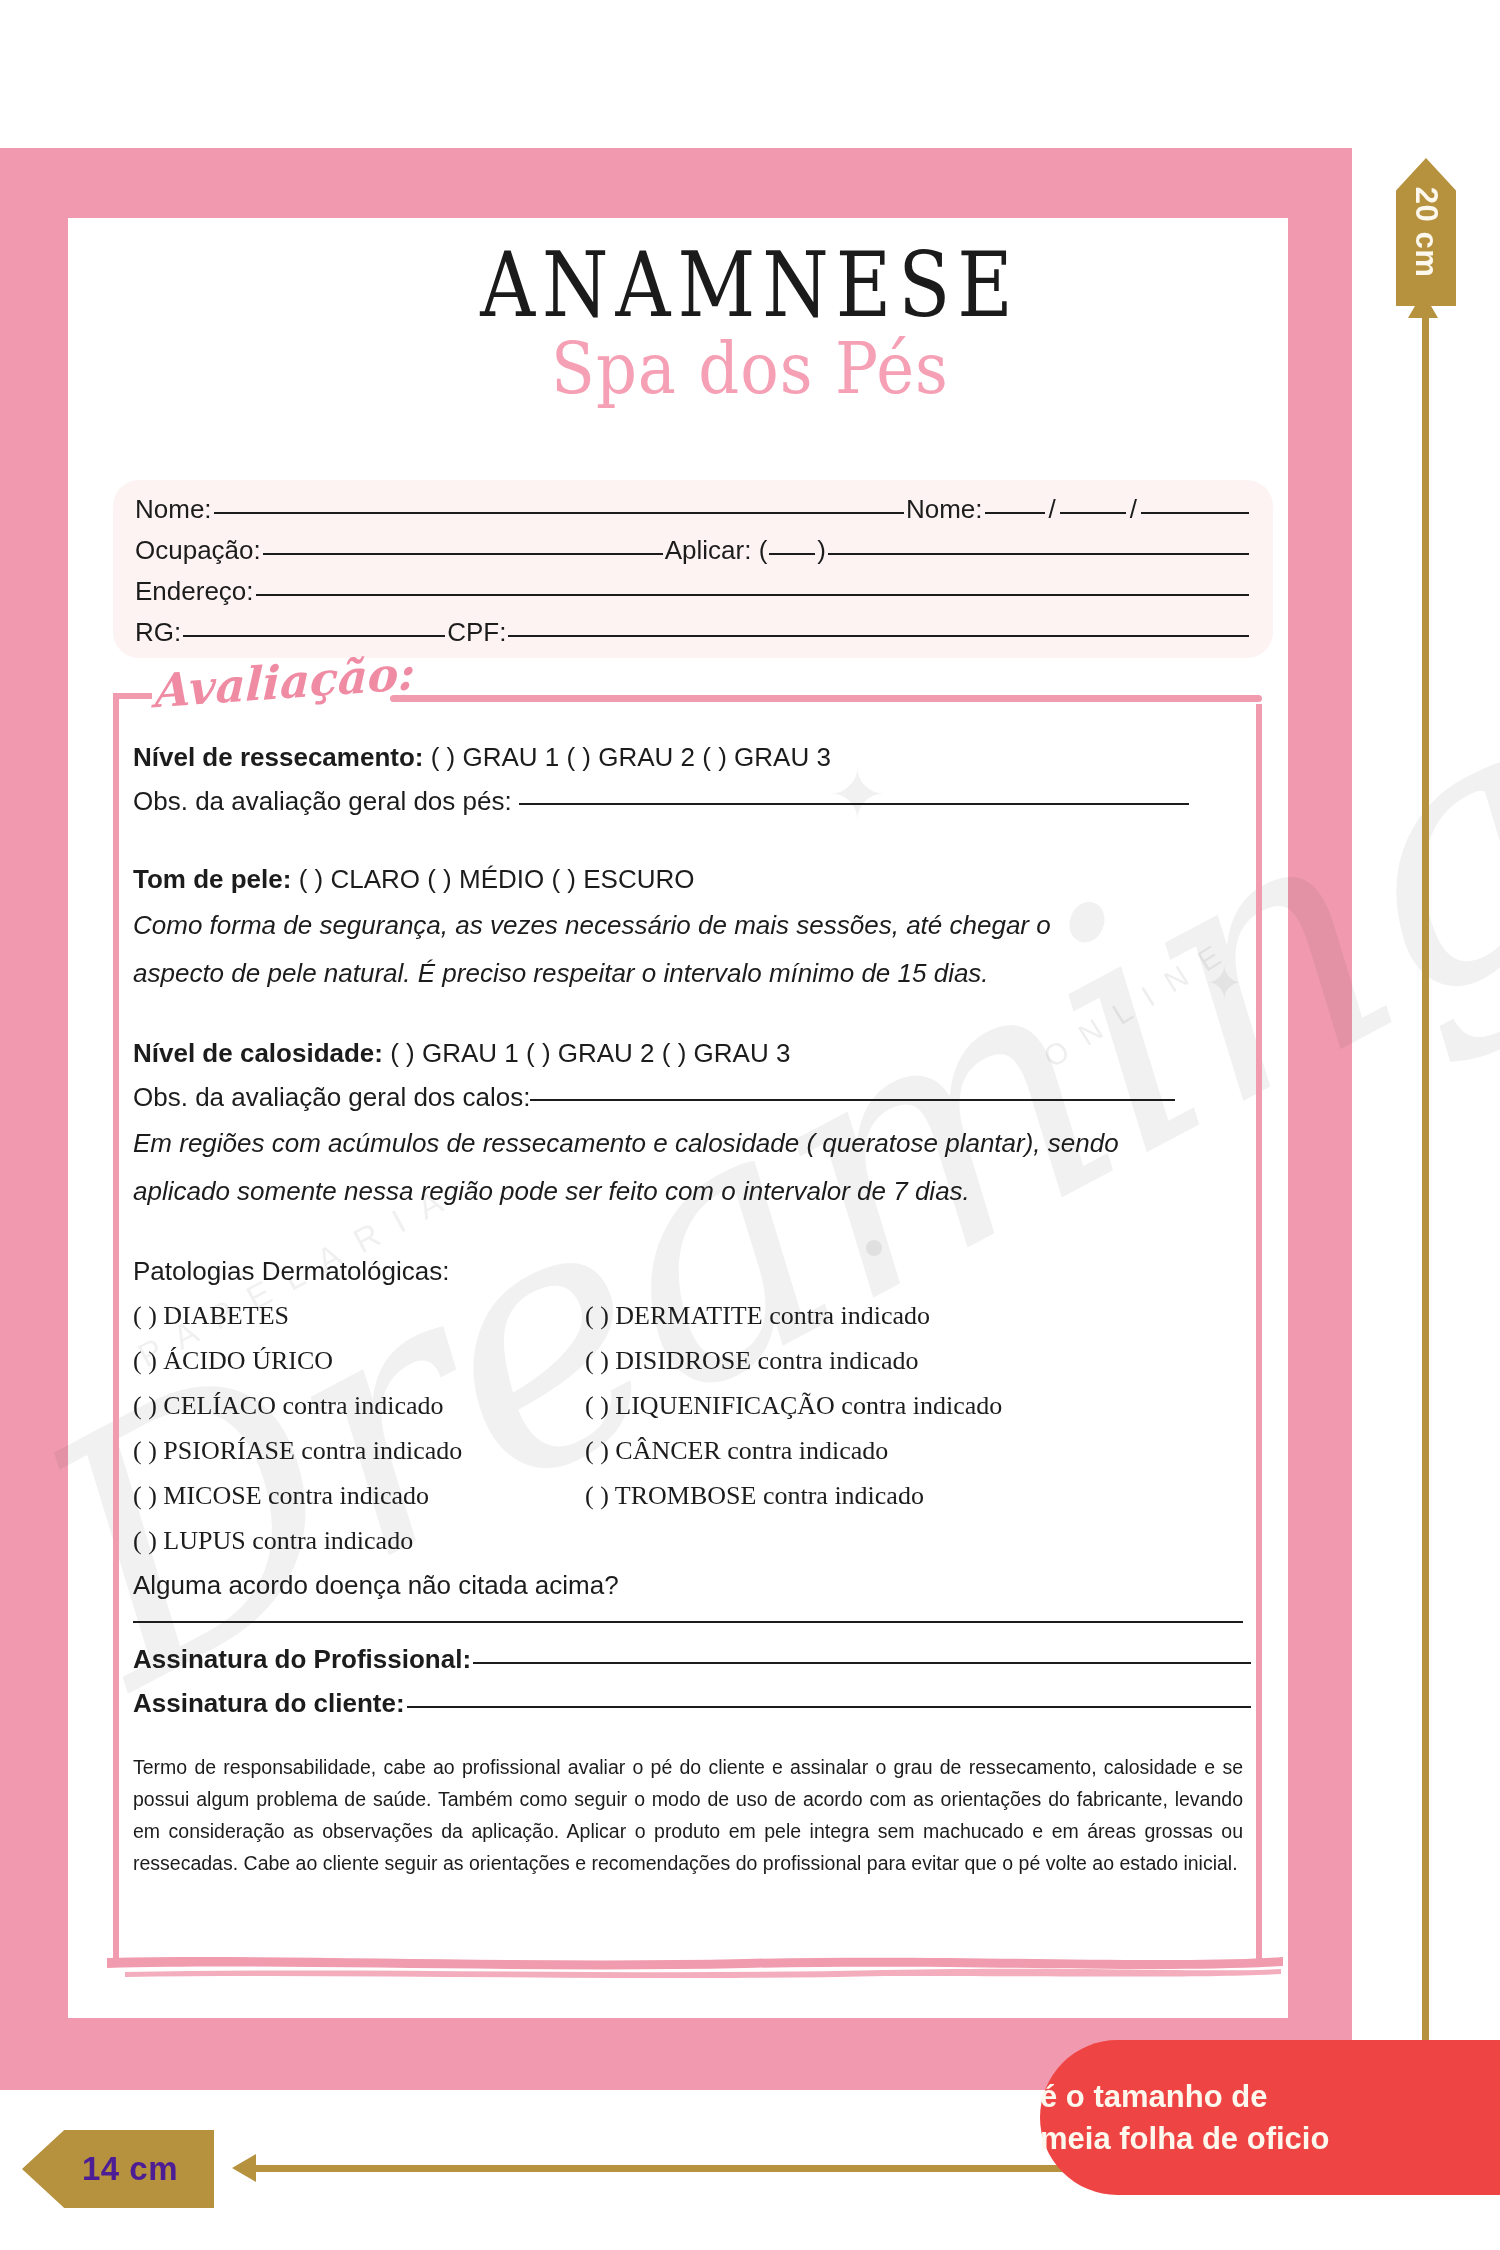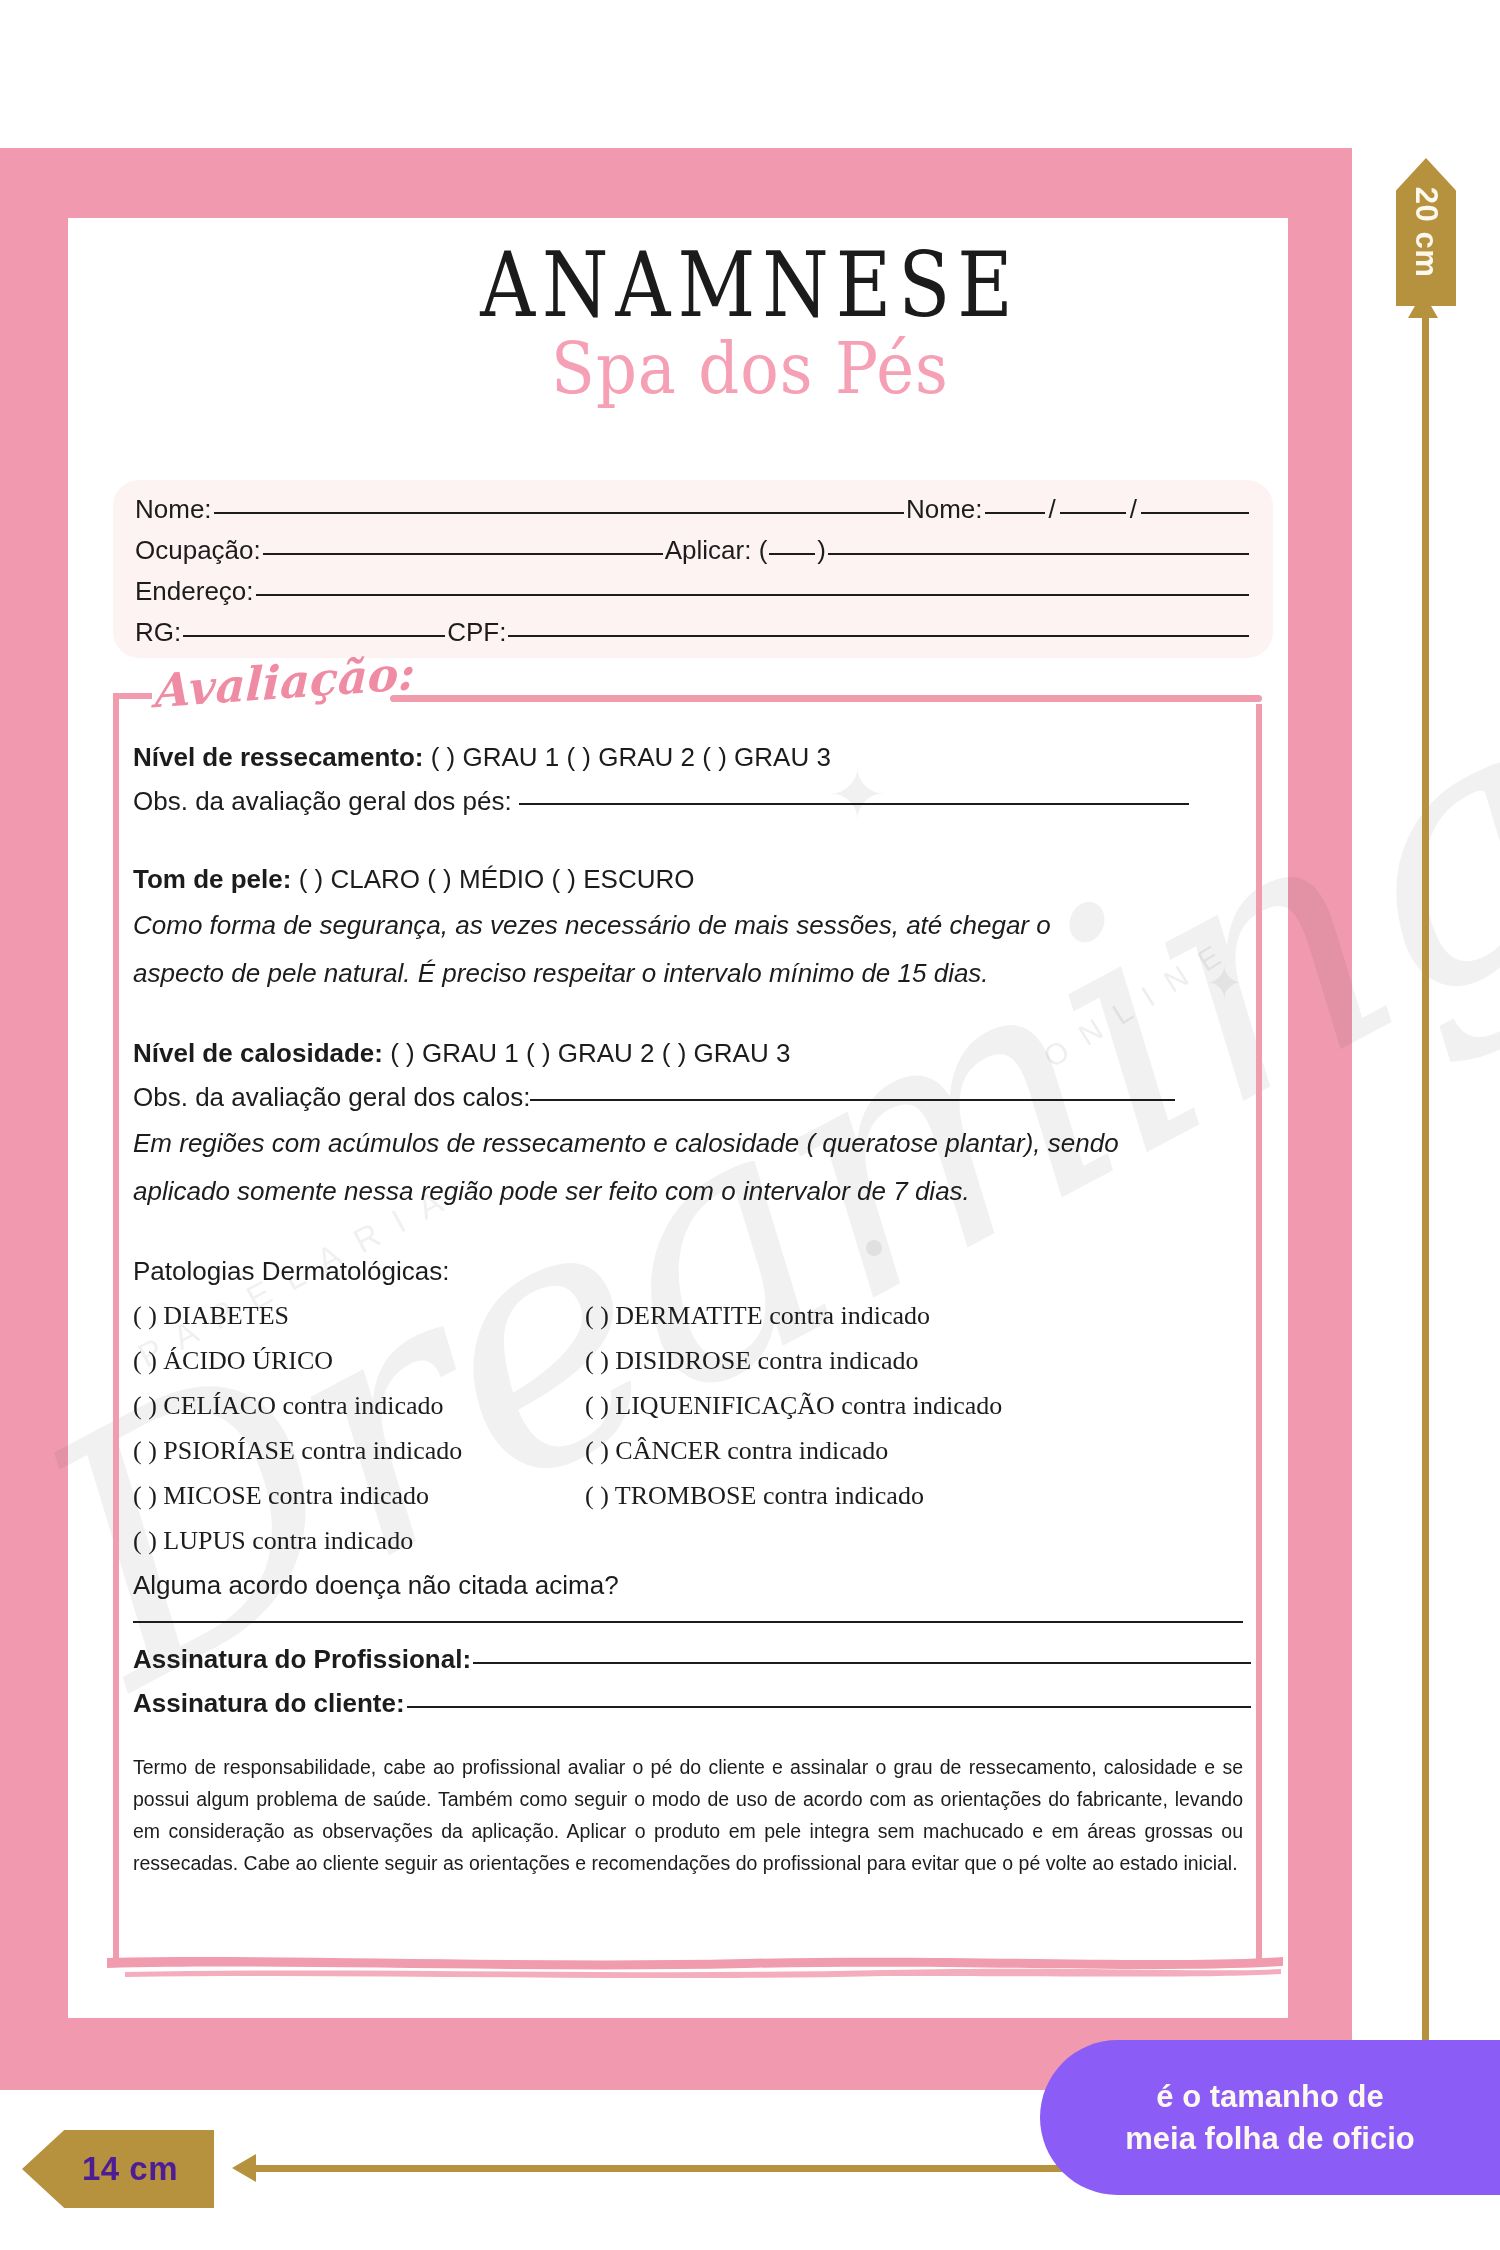--- a/index.html
+++ b/index.html
@@ -368,26 +368,26 @@
     border-right: 24px solid #b6923f;
     z-index: 19;
   }
 
   .banner-bottom {
     position: absolute;
     left: 1040px;
     top: 2040px;
     width: 460px;
     height: 155px;
-    background: #8b5cf6;
+    background: #ef4444;
     border-radius: 78px 0 0 78px;
     z-index: 22;
     display: flex;
     flex-direction: column;
-    align-items: center;
+    align-items: flex-start;
     justify-content: center;
     text-align: center;
   }
   .banner-bottom div {
     color: #fdf8ee;
     font-size: 31px;
     font-weight: bold;
     line-height: 42px;
     white-space: nowrap;
   }

